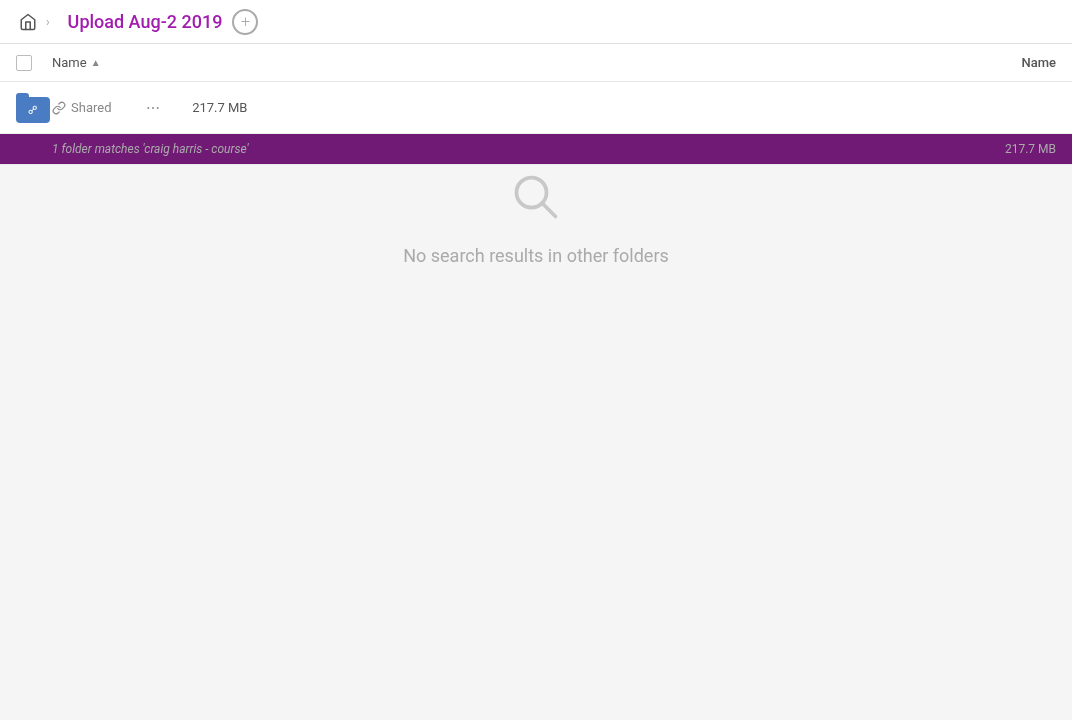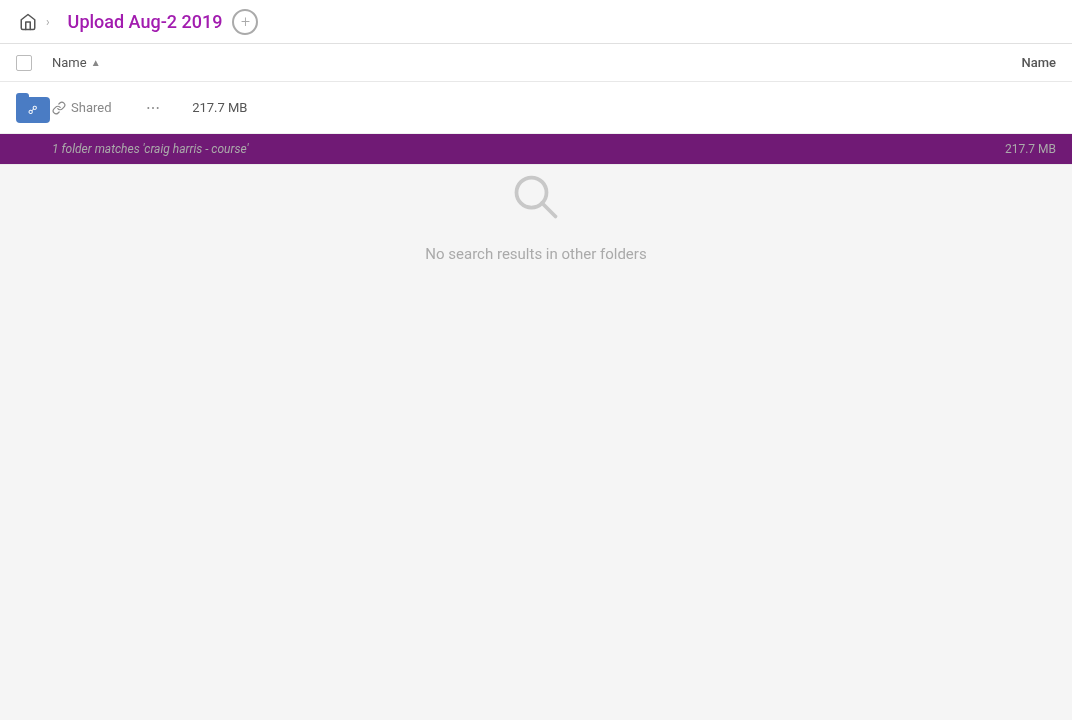--- a/index.html
+++ b/index.html
@@ -265,21 +265,21 @@
       align-items: center;
       justify-content: center;
     }
 
     .search-svg {
       width: 60px;
       height: 60px;
     }
 
     .empty-text {
-      font-size: 15px;
+      font-size: 18px;
       color: #aaa;
     }
 
     .content-area {
       flex: 1;
       overflow-y: auto;
       background: #f5f5f5;
     }
 
     .results-section {

